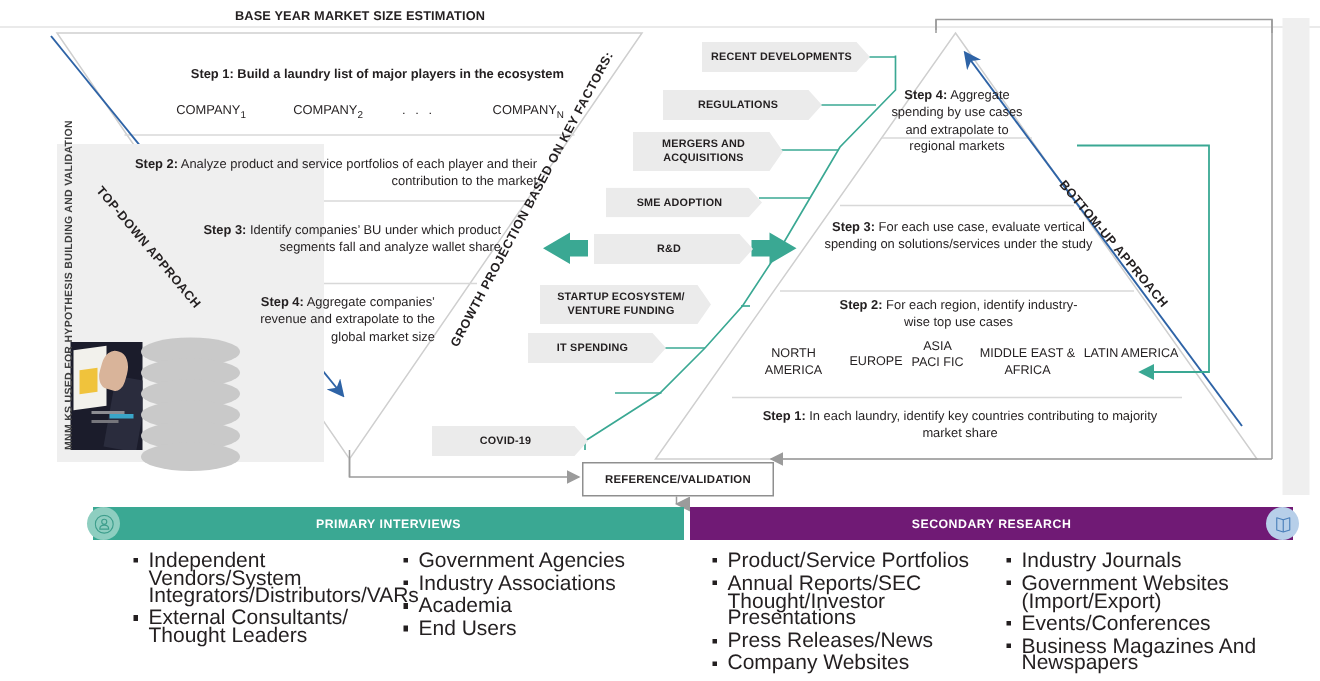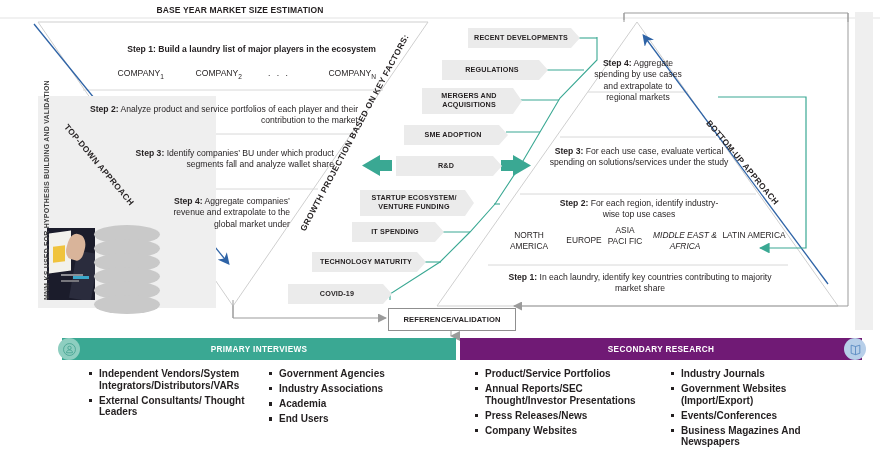--- a/index.html
+++ b/index.html
@@ -98,21 +98,21 @@
   #r-step3{left:548px; top:146px; width:182px;}
   #r-step2{left:556px; top:198px; width:166px;}
   #r-step1{left:500px; top:272px; width:280px;}
   #regions{left:498px; top:224px; width:288px; height:44px;}
   .region{
     position:absolute;text-align:center;font-size:8.4px;line-height:10.6px;color:#231f20;
   }
   .rg0{left:0px;  top:6px; width:62px;}
   .rg1{left:58px; top:11px;width:56px;}
   .rg2{left:108px;top:1px; width:38px;}
-  .rg3{left:146px;top:6px; width:82px;font-style:italic;}
+  .rg3{left:146px;top:6px; width:82px;}
   .rg4{left:224px;top:6px; width:64px;}
 
   
   #refbox{
     left:388px; top:308px; width:126px; height:21px;
     border:1px solid #8f8f8f;background:#ffffff;
     display:flex;align-items:center;justify-content:center;
     font-size:7.6px;font-weight:bold;letter-spacing:.15px;color:#231f20;
   }
 
@@ -140,21 +140,21 @@
   }
   #icon-primary{left:-4px;background:#8ecec0;}
   #icon-secondary{right:-4px;background:#b7cfe9;}
   .head-icon svg{display:block;}
 
   .cols{display:flex;padding-top:8px;}
   .col{box-sizing:border-box;}
   ul.blist{margin:0;padding:0;list-style:none;}
   ul.blist li{
     position:relative;padding-left:11px;
-    font-size:10px;line-height:11.6px;color:#231f20;margin-bottom:3.5px;font-weight:bold;
+    font-size:14px;line-height:11.6px;color:#231f20;margin-bottom:3.5px;
   }
   ul.blist li:before{
     content:"";position:absolute;left:1px;top:4.2px;width:3.2px;height:3.2px;background:#231f20;
   }
   #panel-primary .col:nth-child(1){width:196px;padding-left:26px;}
   #panel-primary .col:nth-child(2){width:190px;padding-left:10px;}
   #panel-secondary .col:nth-child(1){width:196px;padding-left:14px;}
   #panel-secondary .col:nth-child(2){width:200px;padding-left:14px;}
 </style>
 </head>
@@ -278,35 +278,34 @@
     <span class="co1"><span>COMPANY</span><sub>1</sub></span><span class="co2"><span>COMPANY</span><sub>2</sub></span><span class="codots">. . .</span><span class="co3"><span>COMPANY</span><sub>N</sub></span>
   </div>
 
   <div class="abs ltxt" id="l-step2">
     <b>Step 2:</b><span> Analyze product and service portfolios of each player and their contribution to the market</span>
   </div>
   <div class="abs ltxt" id="l-step3">
     <b>Step 3:</b><span> Identify companies’ BU under which product segments fall and analyze wallet share</span>
   </div>
   <div class="abs ltxt" id="l-step4">
-    <b>Step 4:</b><span> Aggregate companies’ revenue and extrapolate to the global market under</span>
+    <b>Step 4:</b><span> Aggregate companies’ revenue and extrapolate to the global market size</span>
   </div>
 
   <div class="abs diag" id="td-approach">TOP-DOWN APPROACH</div>
   <div class="abs diag" id="bu-approach">BOTTOM-UP APPROACH</div>
   <div class="abs diag" id="gp-factors">GROWTH PROJECTION BASED ON KEY FACTORS:</div>
 
   <div class="abs chev" style="left:468px;top:28px;width:112px;">RECENT DEVELOPMENTS</div>
   <div class="abs chev" style="left:442px;top:60px;width:106px;">REGULATIONS</div>
   <div class="abs chev tall" style="left:422px;top:88px;width:100px;">MERGERS AND ACQUISITIONS</div>
   <div class="abs chev" style="left:404px;top:125px;width:104px;">SME ADOPTION</div>
   <div class="abs chev" style="left:396px;top:156px;width:106px;">R&amp;D</div>
   <div class="abs chev tall" style="left:360px;top:190px;width:114px;">STARTUP ECOSYSTEM/ VENTURE FUNDING</div>
   <div class="abs chev" style="left:352px;top:222px;width:92px;">IT SPENDING</div>
-  <div class="abs chev" style="left:312px;top:252px;width:114px;">TECHNOLOGY MATURITY</div>
   <div class="abs chev" style="left:288px;top:284px;width:104px;">COVID-19</div>
 
   <div class="abs rtxt" id="r-step4">
     <b>Step 4:</b><span> Aggregate spending by use cases and extrapolate to regional markets</span>
   </div>
   <div class="abs rtxt" id="r-step3">
     <b>Step 3:</b><span> For each use case, evaluate vertical spending on solutions/services under the study</span>
   </div>
   <div class="abs rtxt" id="r-step2">
     <b>Step 2:</b><span> For each region, identify industry-wise top use cases</span>

